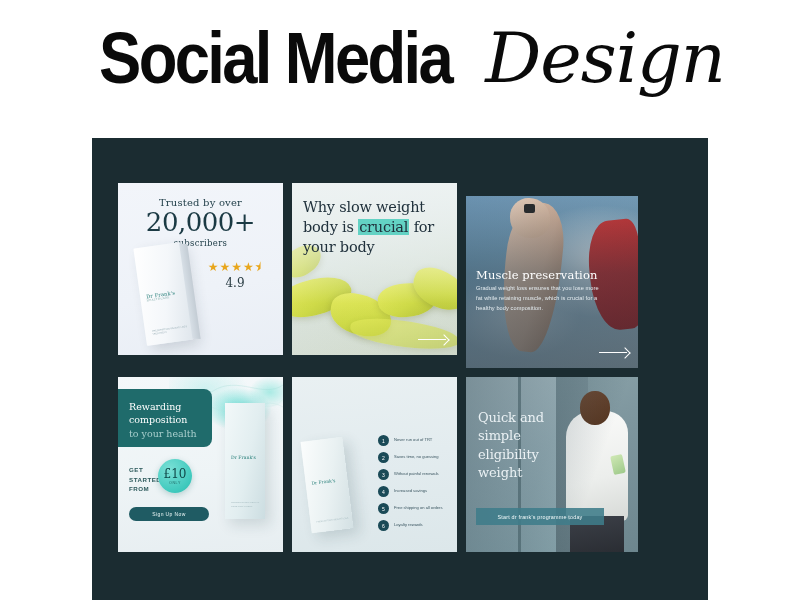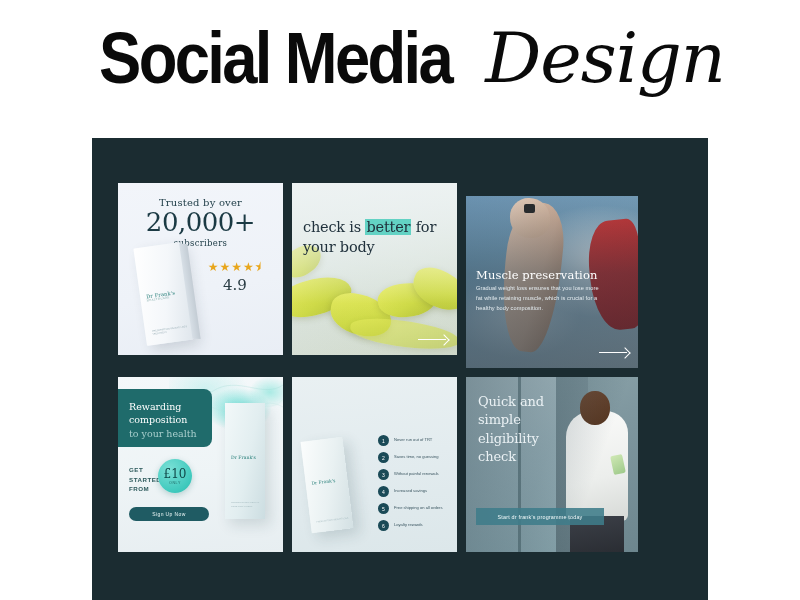--- a/index.html
+++ b/index.html
@@ -70,21 +70,21 @@
   .c1 .brand small{display:block;font-size:2.6px;color:#7fa8a6;letter-spacing:.4px;}
   .c1 .foot{
     position:absolute;left:7px;bottom:8px;font-size:2.4px;color:#9fb3ba;line-height:1.5;
   }
   .c1 .stars{
     position:absolute;right:14px;top:78px;width:68px;text-align:center;
     color:#e8a61c;font-size:12px;letter-spacing:1px;line-height:1;
   }
   .c1 .rating{
     position:absolute;right:14px;top:93px;width:68px;text-align:center;
-    font-family:"DejaVu Serif","Liberation Serif",serif;font-size:15px;color:#2a3d44;
+    font-family:"DejaVu Serif","Liberation Serif",serif;font-size:12px;color:#2a3d44;
   }
 
   
   .c2{background:linear-gradient(160deg,#e8eef0 0%,#dfe8e6 35%,#cfd8c9 100%);}
   .c2 .tape{position:absolute;inset:0;overflow:hidden;}
   .c2 .tape i{
     position:absolute;display:block;border-radius:40% 60% 45% 55%;
     background:linear-gradient(160deg,#e7ec5a,#cdd93f 60%,#b5c233);
     box-shadow:0 2px 6px rgba(90,100,30,.25);
   }
@@ -233,21 +233,21 @@
   .c6 .head{
     position:absolute;right:28px;top:14px;width:30px;height:34px;border-radius:48%;
     background:linear-gradient(150deg,#6e4a34,#553520);
   }
   .c6 .pants{position:absolute;right:14px;bottom:0;width:54px;height:36px;
     background:linear-gradient(170deg,#3c4048,#2a2d33);}
   .c6 .phone{position:absolute;right:14px;top:78px;width:12px;height:19px;border-radius:2px;
     background:linear-gradient(160deg,#cfe8b4,#9ec98a);transform:rotate(-12deg);}
   .c6 .veil{position:absolute;inset:0;background:linear-gradient(110deg,rgba(35,60,72,.42) 0%,rgba(35,60,72,.18) 46%,rgba(35,60,72,0) 70%);}
   .c6 .hd{
-    position:absolute;left:12px;top:16px;width:96px;
+    position:absolute;left:12px;top:32px;width:96px;
     font-family:"DejaVu Serif","Liberation Serif",serif;
     font-size:13px;line-height:1.42;color:#eaf1f4;letter-spacing:-.1px;
   }
   .c6 .cta{
     position:absolute;left:10px;bottom:27px;width:128px;height:17px;
     background:rgba(63,124,138,.88);color:#f2fafb;
     font-size:5.4px;letter-spacing:.2px;
     display:flex;align-items:center;justify-content:center;
   }
 </style>
@@ -284,22 +284,22 @@
         <div class="tape">
           <i class="t5"></i>
             <i class="t1"></i>
             <i class="t2"></i>
             <i class="t3"></i>
             <i class="t4"></i>
             <i class="t6"></i>
         </div>
         <div class="veil"></div>
         <div class="hd">
-          <br>
-          <span>check is </span><span class="mark">better</span><span> for</span><br>
+          <span>Why slow weight</span><br>
+          <span>body is </span><span class="mark">crucial</span><span> for</span><br>
           <span>your body</span>
         </div>
         <div class="arrow"></div>
       </div>
 
       <div class="card r1 c3">
         <div class="sky"></div>
         <div class="shirt"></div>
         <div class="arm"></div>
         <div class="fist"></div>
@@ -377,20 +377,20 @@
         <div class="bld"></div>
         <div class="man"></div>
         <div class="head"></div>
         <div class="pants"></div>
         <div class="phone"></div>
         <div class="veil"></div>
         <div class="hd">
           <span>Quick and</span><br>
           <span>simple</span><br>
           <span>eligibility</span><br>
-          <span>check</span>
+          <span>weight</span>
         </div>
         <div class="cta">Start dr frank's programme today</div>
       </div>
 
     </div>
   </div>
 </div>
 
 </body></html>

